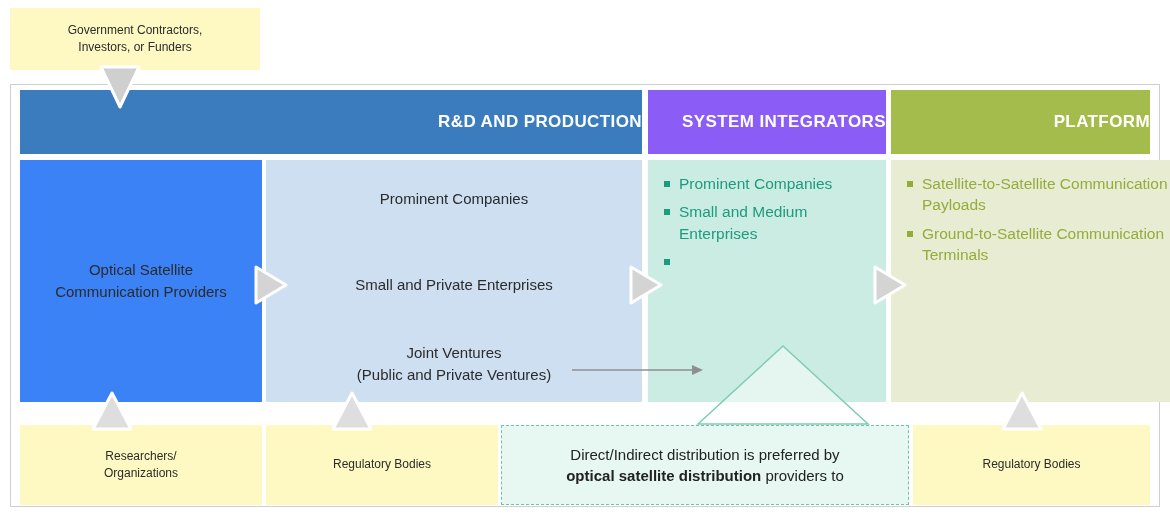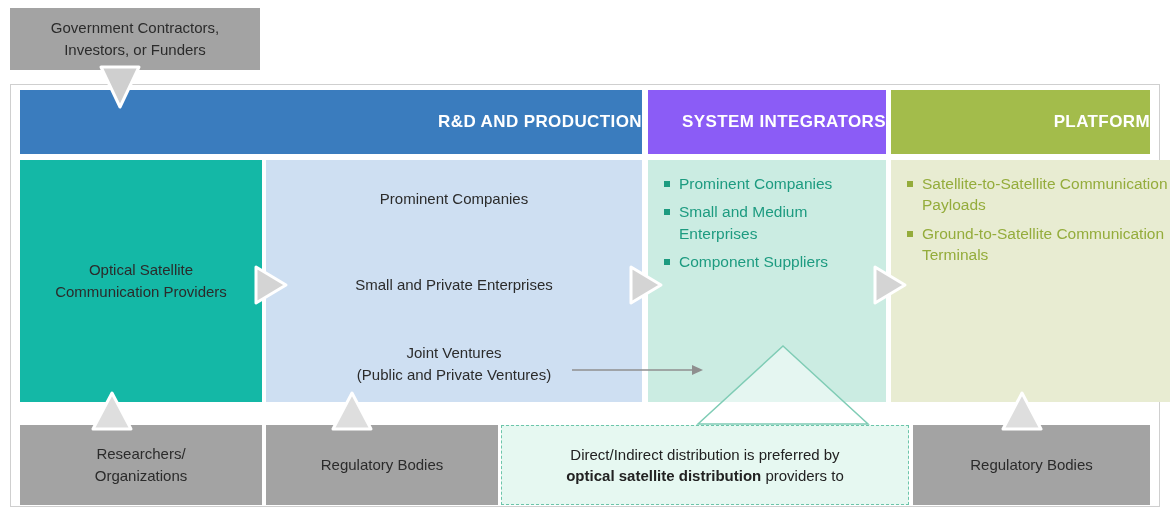--- a/index.html
+++ b/index.html
@@ -18,45 +18,45 @@
   .abs { position: absolute; }
 
   .outer-frame {
     left: 10px; top: 84px;
     width: 1150px; height: 423px;
     border: 1px solid #cfcfcf;
     background: #ffffff;
   }
 
   .gray-box {
-    background: #a3a3a3;
+    background: #fef9c3;
     display: flex; align-items: center; justify-content: center;
     text-align: center;
-    font-size: 15px; line-height: 1.45;
+    font-size: 12px; line-height: 1.45;
     color: #2b2b2b;
     white-space: pre-line;
   }
 
   .header-cell {
     display: flex; align-items: center; justify-content: flex-end;
     color: #ffffff; font-weight: bold;
     font-size: 17px; letter-spacing: 0.4px;
     text-align: center;
   }
   .hdr-blue  { background: #3a7cbe; }
   .hdr-teal  { background: #8b5cf6; }
   .hdr-olive { background: #a3bc4b; }
 
   .body-cell {
     display: flex; align-items: center; justify-content: center;
     text-align: center;
     font-size: 15px; line-height: 1.5;
     white-space: pre-line;
   }
-  .cell-blue-strong { background: #14b8a6; }
+  .cell-blue-strong { background: #3b82f6; }
   .cell-blue-light  { background: #cedff2; }
   .cell-mint        { background: #cbece2; }
   .cell-olive-light { background: #e8ecd2; }
 
   .bullet-list {
     display: block;
     padding: 13px 10px 0 14px;
     text-align: left;
   }
   .bullet-item {
@@ -136,21 +136,20 @@
       <div class="bullet-item">
         <span class="bullet-square"></span>
         <span>Prominent Companies</span>
       </div>
       <div class="bullet-item">
         <span class="bullet-square"></span>
         <span>Small and Medium Enterprises</span>
       </div>
       <div class="bullet-item">
         <span class="bullet-square"></span>
-        <span>Component Suppliers</span>
       </div>
     </div>
   </div>
 
   <div class="abs cell-olive-light" style="left:891px; top:160px; width:290px; height:242px;">
     <div class="bullet-list text-olive">
       <div class="bullet-item">
         <span class="bullet-square"></span>
         <span>Satellite-to-Satellite Communication Payloads</span>
       </div>

